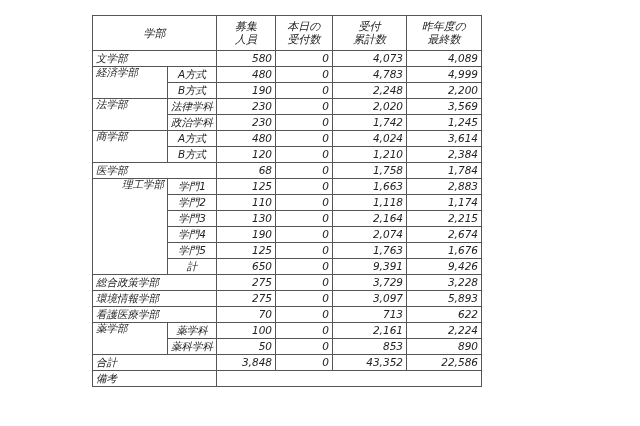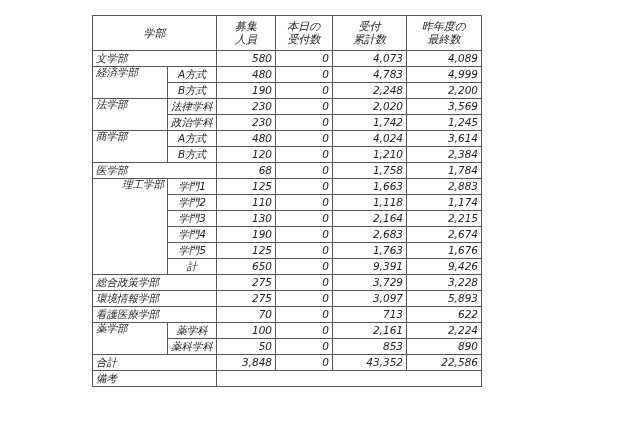--- a/index.html
+++ b/index.html
@@ -123,21 +123,21 @@
         <td class="sub">学門3</td>
         <td class="num">130</td>
         <td class="num">0</td>
         <td class="num">2,164</td>
         <td class="num">2,215</td>
       </tr>
       <tr>
         <td class="sub">学門4</td>
         <td class="num">190</td>
         <td class="num">0</td>
-        <td class="num">2,683</td>
+        <td class="num">2,074</td>
         <td class="num">2,674</td>
       </tr>
       <tr>
         <td class="sub">学門5</td>
         <td class="num">125</td>
         <td class="num">0</td>
         <td class="num">1,763</td>
         <td class="num">1,676</td>
       </tr>
       <tr>

